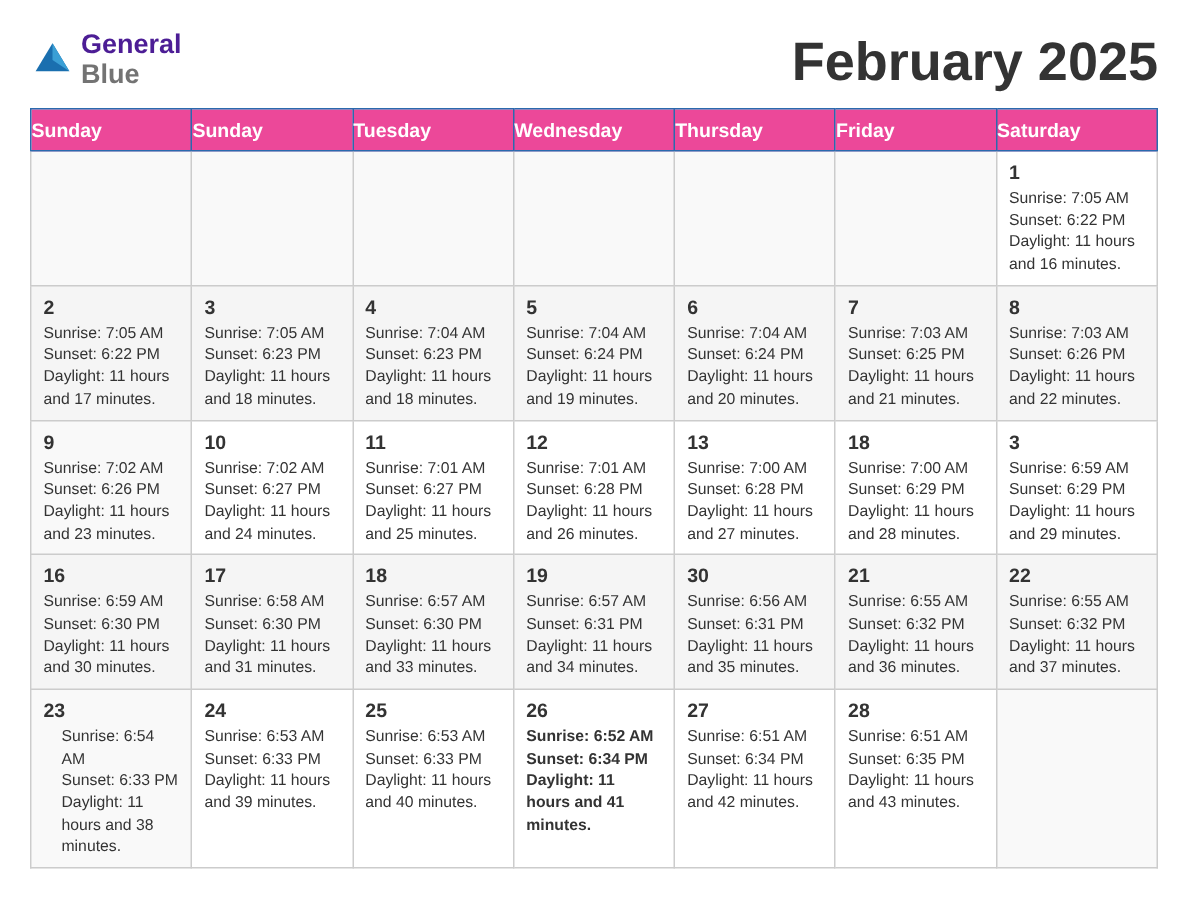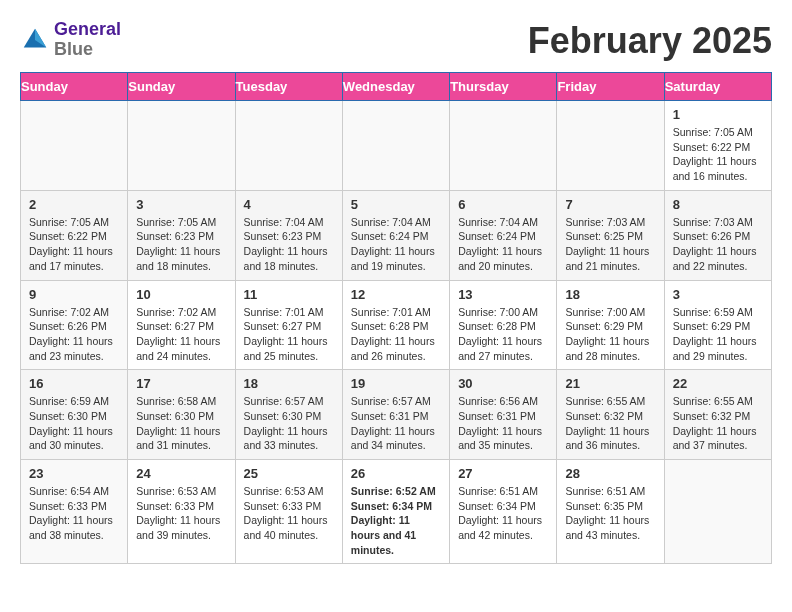--- a/index.html
+++ b/index.html
@@ -262,21 +262,21 @@
         <td>
           <span class="day-num">22</span>
           <div class="day-info" style="white-space: pre-line;">Sunrise: 6:55 AM
 Sunset: 6:32 PM
 Daylight: 11 hours and 37 minutes.</div>
         </td>
       </tr>
       <tr>
         <td>
           <span class="day-num">23</span>
-          <div class="day-info" style="white-space: pre-line;">Sunrise: 6:54 AM
+          <div class="day-info" style="white-space: pre-line; margin-left: 12px;">Sunrise: 6:54 AM
 Sunset: 6:33 PM
 Daylight: 11 hours and 38 minutes.</div>
         </td>
         <td>
           <span class="day-num">24</span>
           <div class="day-info" style="white-space: pre-line;">Sunrise: 6:53 AM
 Sunset: 6:33 PM
 Daylight: 11 hours and 39 minutes.</div>
         </td>
         <td>

